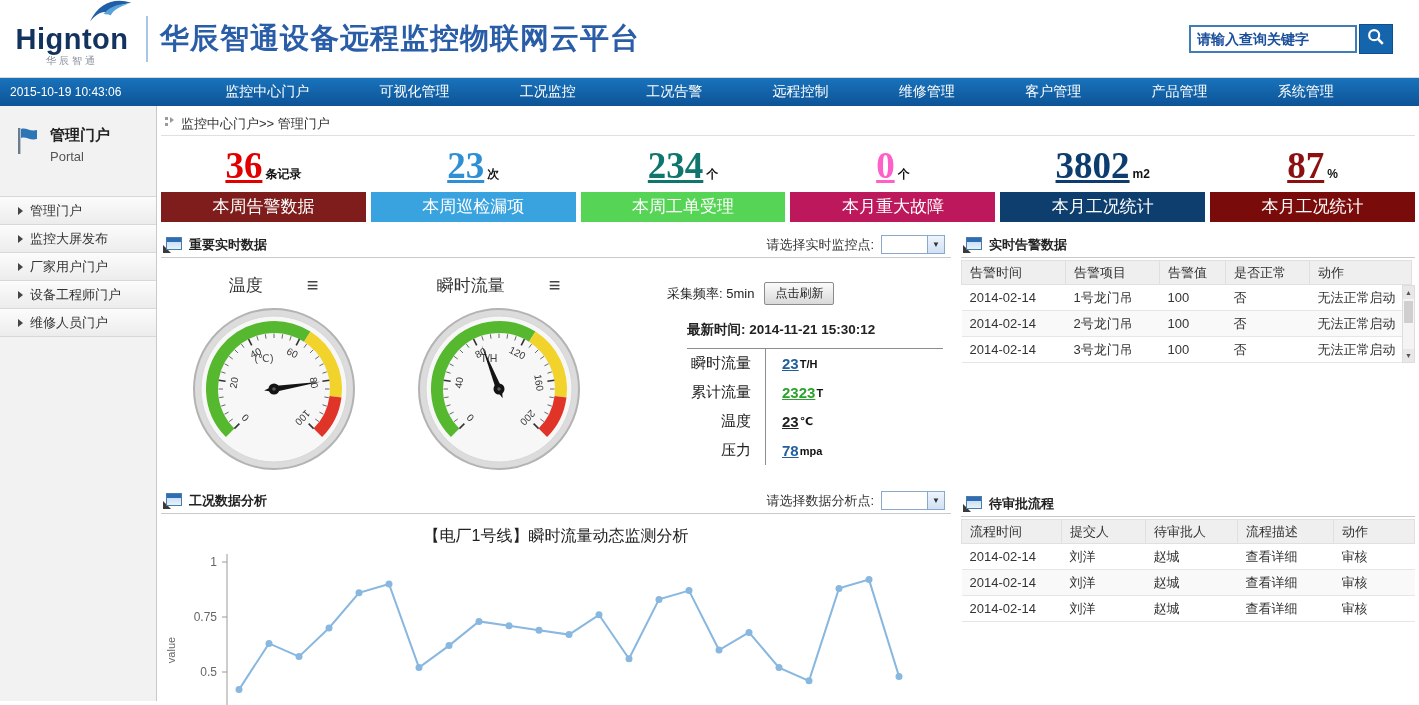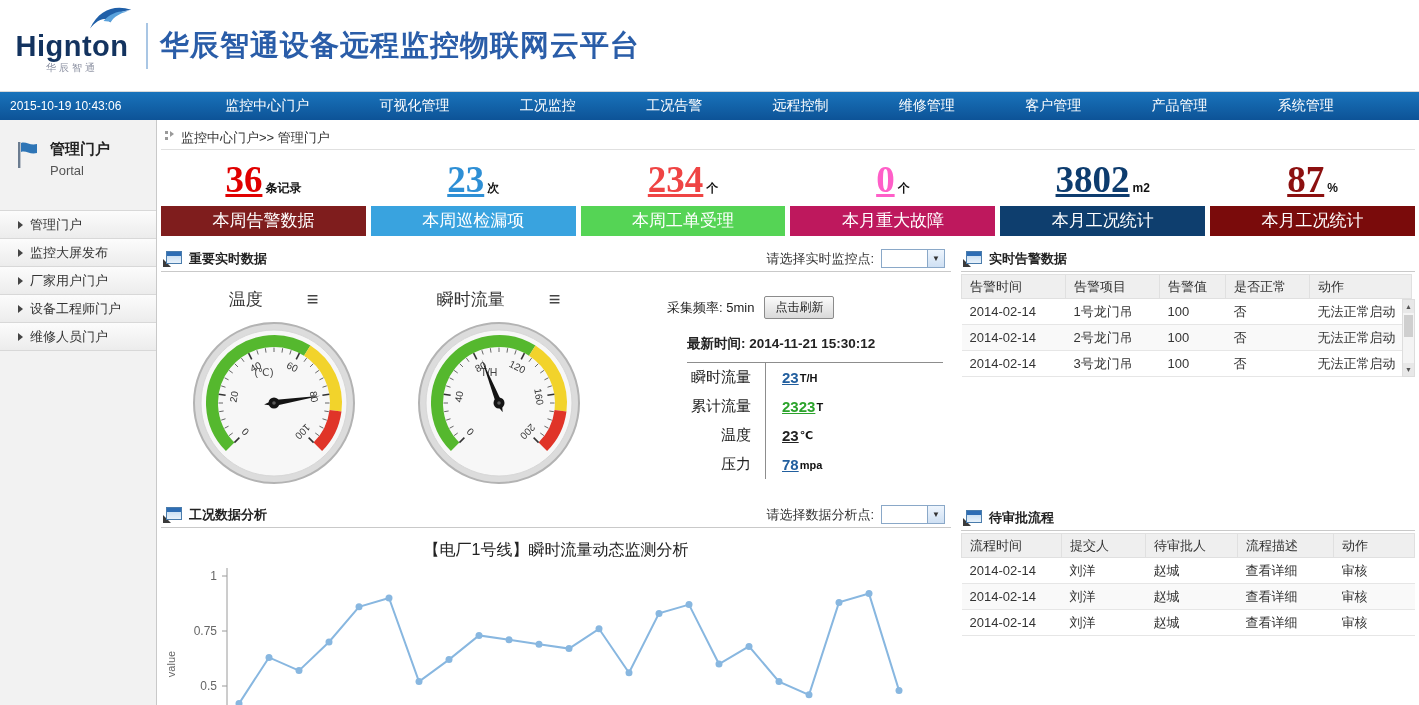--- a/index.html
+++ b/index.html
@@ -1,20 +1,20 @@
 <!DOCTYPE html>
 <html><head>
 <meta charset="utf-8">
 <style>
   * { box-sizing: border-box; margin: 0; padding: 0; }
   html,body { width:1419px; height:705px; overflow:hidden; background:#fff;
     font-family:"Liberation Sans","DejaVu Sans",sans-serif; color:#333; }
 
   
-  .topbar { height:92px; display:flex; align-items:center; background:#fff;
+  .topbar { height:78px; display:flex; align-items:center; background:#fff;
     border-bottom:1px solid #d9d9d9; position:relative; }
   .logo-wrap { width:128px; margin-left:8px; position:relative; text-align:center; }
   .bird { position:absolute; top:-14px; right:2px; }
   .logo-brand { font-size:29px; font-weight:bold; color:#13335f; letter-spacing:0.5px; line-height:30px; margin-top:14px;}
   .logo-sub { font-size:10px; color:#8a8fa0; letter-spacing:3px; }
   .v-divider { width:2px; height:46px; background:#a9c6e4; margin:0 12px 0 10px; }
   .app-title { font-size:29px; font-weight:bold; color:#2a5da8; letter-spacing:1px; }
   .search-wrap { margin-left:auto; margin-right:26px; display:flex; align-items:center; }
   .search-input { width:168px; height:28px; border:2px solid #3f7cb8; padding:0 6px;
     font-size:14px; color:#1a4f9c; outline:none; }
@@ -132,20 +132,31 @@
       <svg width="46" height="30" viewBox="0 0 60 40">
         <path d="M2,34 C14,8 36,2 57,9 C42,11 33,15 29,26 C23,17 12,22 2,34 Z" fill="#1f5fa8"></path>
         <path d="M20,24 C28,14 40,10 52,11 C42,14 34,18 30,25 Z" fill="#5aa2dc"></path>
       </svg>
     </span>
     <div class="logo-brand">Hignton</div>
     <div class="logo-sub">华辰智通</div>
   </div>
   <div class="v-divider"></div>
   <h1 class="app-title">华辰智通设备远程监控物联网云平台</h1>
+  <div class="search-wrap">
+    <input class="search-input" placeholder="请输入查询关键字" style="">
+    <button class="search-btn">
+      <span>
+        <svg width="20" height="20" viewBox="0 0 22 22">
+          <circle cx="9" cy="9" r="5.5" fill="none" stroke="#fff" stroke-width="2.4"></circle>
+          <line x1="13.5" y1="13.5" x2="18.5" y2="18.5" stroke="#fff" stroke-width="2.8"></line>
+        </svg>
+      </span>
+    </button>
+  </div>
 </header>
 
 <nav class="navbar">
   <span class="nav-datetime">2015-10-19 10:43:06</span>
   <div class="nav-items" id="nav-items">
       <div class="nav-item">监控中心门户</div>
       <div class="nav-item">可视化管理</div>
       <div class="nav-item">工况监控</div>
       <div class="nav-item">工况告警</div>
       <div class="nav-item">远程控制</div>
@@ -218,21 +229,21 @@
         </div>
         <div class="stat-card">
           <div class="stat-top">
             <span class="stat-num" style="color: rgb(46, 143, 213);">23</span>
             <span class="stat-unit">次</span>
           </div>
           <div class="stat-band" style="background: rgb(57, 163, 223);">本周巡检漏项</div>
         </div>
         <div class="stat-card">
           <div class="stat-top">
-            <span class="stat-num" style="color: #ef4444;">234</span>
+            <span class="stat-num" style="color: #0f766e;">234</span>
             <span class="stat-unit">个</span>
           </div>
           <div class="stat-band" style="background: rgb(85, 212, 85);">本周工单受理</div>
         </div>
         <div class="stat-card">
           <div class="stat-top">
             <span class="stat-num" style="color: rgb(255, 95, 200);">0</span>
             <span class="stat-unit">个</span>
           </div>
           <div class="stat-band" style="background: #be185d;">本月重大故障</div>

